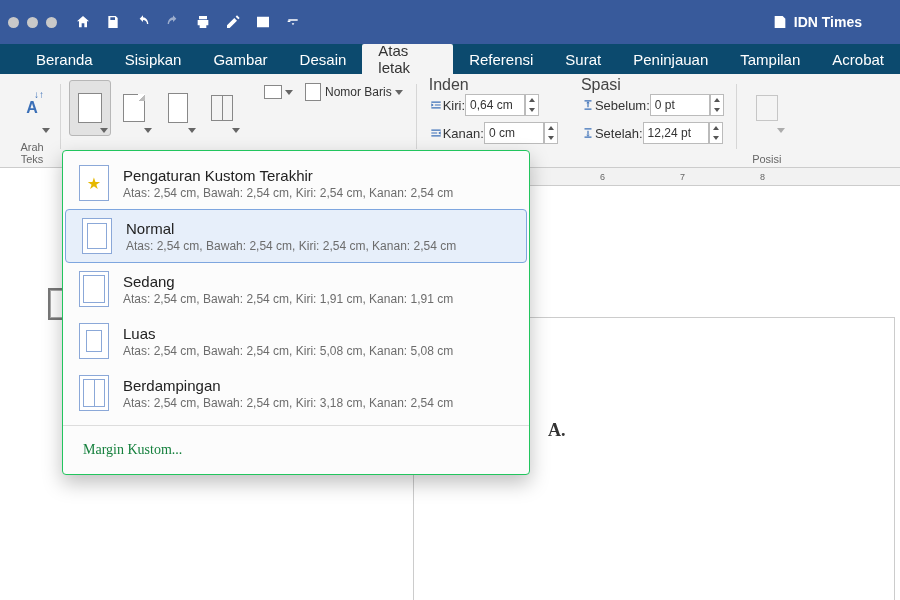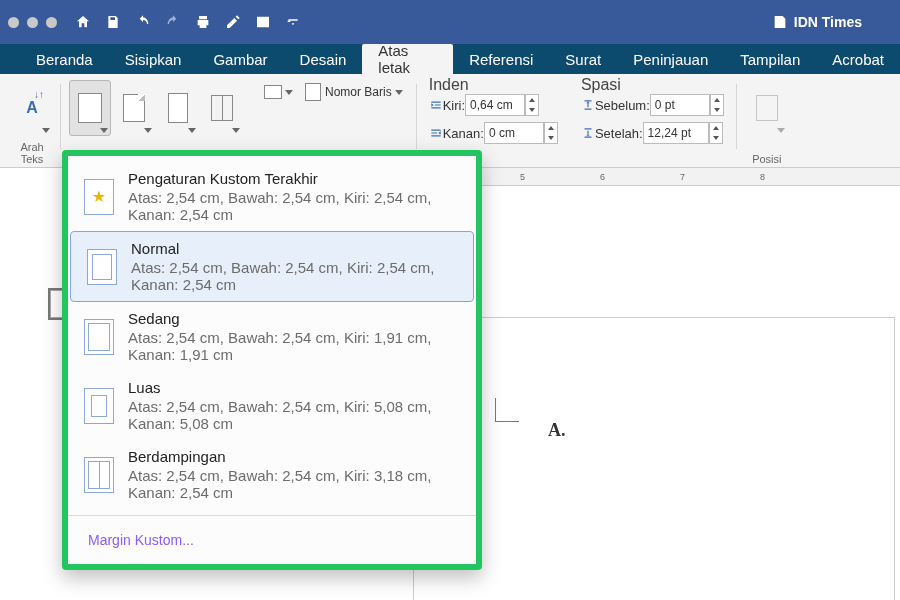--- a/index.html
+++ b/index.html
@@ -50,36 +50,36 @@
   .ruler-h { position:absolute; left:270px; right:0; top:0; height:18px; background:#f2f2f2; border-bottom:1px solid #ccc; font-size:9px; color:#666;}
   .ruler-num { position:absolute; top:4px; font-size:9px;}
   .page { position:absolute; left:414px; top:150px; width:480px; height:400px; background:#fff; box-shadow:0 0 0 1px #ccc; }
   .cornermark { position:absolute; left:495px; top:230px; width:24px; height:24px; border-left:1px solid #777; border-bottom:1px solid #777;}
   .doccontent { position:absolute; left:548px; top:252px; font-family: "Times New Roman", serif; font-size:18px; font-weight:bold;}
   .left-thumb { position:absolute; left:50px; top:122px; width:22px; height:28px; border:1px solid #aaa; background:#fff;}
   .left-thumb.selected { outline:2px solid #777;}
   .ruler-block { position:absolute; left:278px; top:135px; width:26px; height:160px; background:#f2f2f2; border:1px solid #ccc;}
 
   
-  .dropdown { position:absolute; left:62px; top:150px; width:420px; background:#fcfcfc; border:6px solid #22c55e; border-radius:4px; box-shadow:0 8px 20px rgba(0,0,0,0.25); z-index:50; padding:6px 0;}
+  .dropdown { position:absolute; left:62px; top:150px; width:468px; background:#fcfcfc; border:1px solid #22c55e; border-radius:4px; box-shadow:0 8px 20px rgba(0,0,0,0.25); z-index:50; padding:6px 0;}
   .ddi { display:flex; align-items:center; gap:14px; padding:8px 16px; cursor:pointer;}
   .ddi.selected { background:#e7effa; border:1px solid #7ea6df; border-radius:4px; margin:0 2px;}
   .ddi .thumb { width:30px; height:36px; border:1px solid #8ba8d8; background:#fff; position:relative; flex-shrink:0;}
   .ddi .thumb.star::after { content:"★"; position:absolute; inset:0; display:flex; align-items:center; justify-content:center; color:#e6b800; font-size:16px;}
   .ddi .thumb.m-normal{ border:1px solid #8ba8d8; box-shadow: inset 0 0 0 4px #fff, inset 0 0 0 5px #8ba8d8;}
   .ddi .thumb.m-narrow{ box-shadow: inset 0 0 0 2px #fff, inset 0 0 0 3px #8ba8d8;}
   .ddi .thumb.m-medium{ box-shadow: inset 0 0 0 3px #fff, inset 0 0 0 4px #8ba8d8;}
   .ddi .thumb.m-wide{ box-shadow: inset 0 0 0 6px #fff, inset 0 0 0 7px #8ba8d8;}
   .ddi .thumb.m-mirror{ box-shadow: inset 0 0 0 3px #fff, inset 0 0 0 4px #8ba8d8;}
   .ddi .thumb.m-mirror::after{ content:""; position:absolute; left:50%; top:3px; bottom:3px; width:1px; background:#8ba8d8;}
   .ddi .texts { display:flex; flex-direction:column; }
   .ddi .title { font-size:15px; color:#222;}
-  .ddi .detail { font-size:15px; color:#6c6c6c; margin-top:2px;}
+  .ddi .detail { font-size:12px; color:#6c6c6c; margin-top:2px;}
   .dd-sep { height:1px; background:#ddd; margin:6px 0;}
-  .dd-footer { padding:10px 20px; font-size:14px; color:#8b5cf6; cursor:pointer;}
+  .dd-footer { padding:10px 20px; font-size:14px; color:#15803d; cursor:pointer;font-family:Liberation Serif, serif;}
 </style>
 </head>
 <body>
 
 <div class="titlebar">
   <div class="traffic">
       <span></span>
       <span></span>
       <span></span>
     </div>

